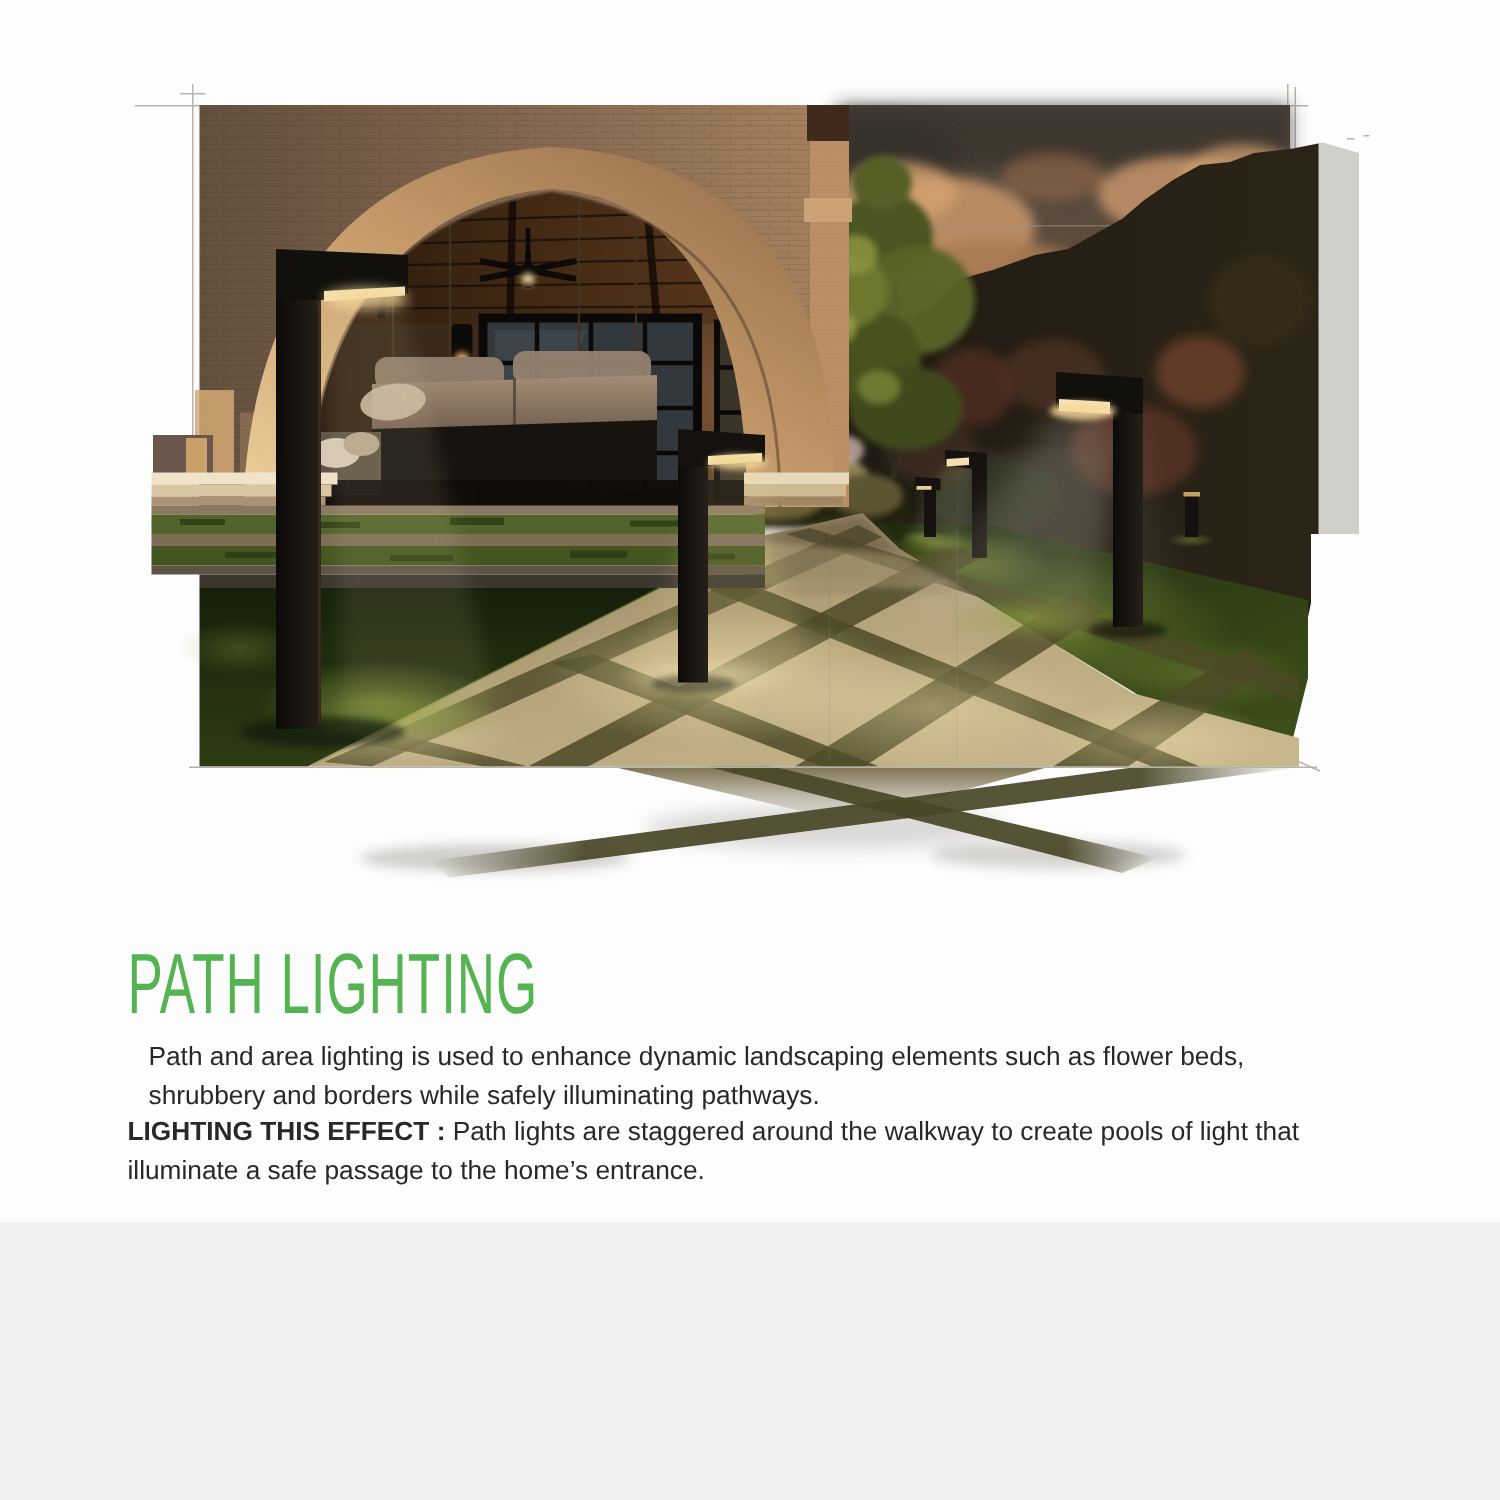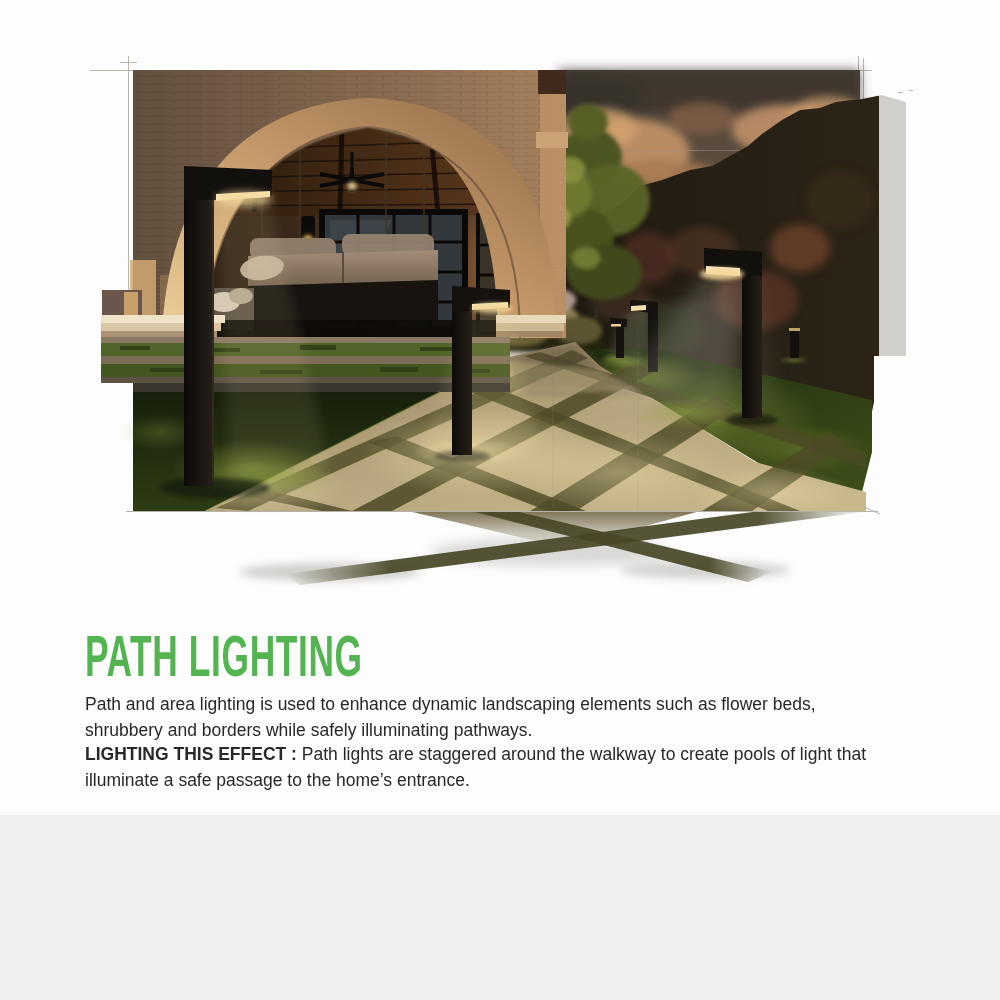--- a/index.html
+++ b/index.html
@@ -5,29 +5,29 @@
   html,body{margin:0;padding:0;}
   body{
     width:1000px;height:1000px;position:relative;overflow:hidden;
     background:var(--page-bg,#fdfdfd);
     font-family:"Liberation Sans",sans-serif;
   }
   .hero{position:absolute;left:0;top:0;width:1000px;height:600px;}
   .content{position:absolute;left:85px;top:0;width:830px;}
   .title{
     position:absolute;left:0;top:628px;margin:0;
-    font-size:57px;font-weight:700;line-height:57px;letter-spacing:1px;
+    font-size:57px;font-weight:400;line-height:57px;letter-spacing:1px;
     color:var(--accent-green,#54b452);white-space:nowrap;
   }
   .title .squeeze{display:inline-block;transform:scaleX(.62);transform-origin:0 50%;}
   .para{
     position:absolute;left:0;margin:0;
     font-size:17.5px;line-height:26px;color:var(--text-dark,#26282b);
   }
-  .para.p1{top:691px;width:800px;}
+  .para.p1{top:691px;width:800px;margin-left:14px;}
   .para.p2{top:741px;width:830px;}
   .para .bold{font-weight:700;}
   .footer{
     position:absolute;left:0;top:815px;width:1000px;height:185px;
     background:var(--footer-bg,#f0f0f2);text-align:center;
   }
 </style>
 </head>
 <body>
 

